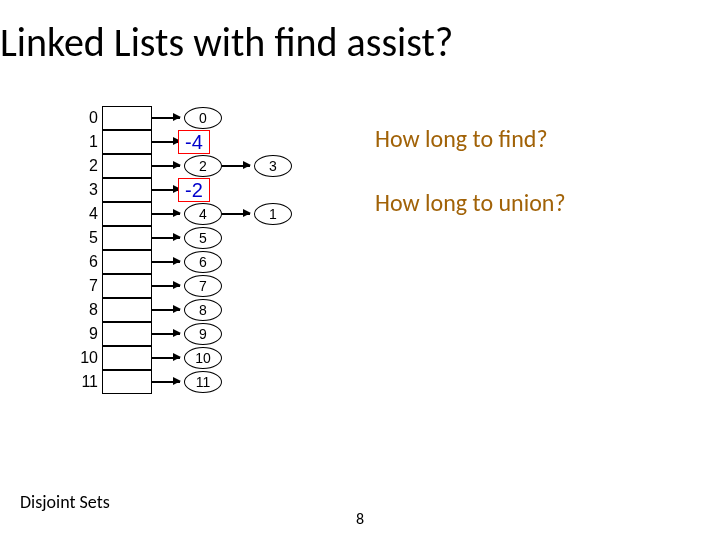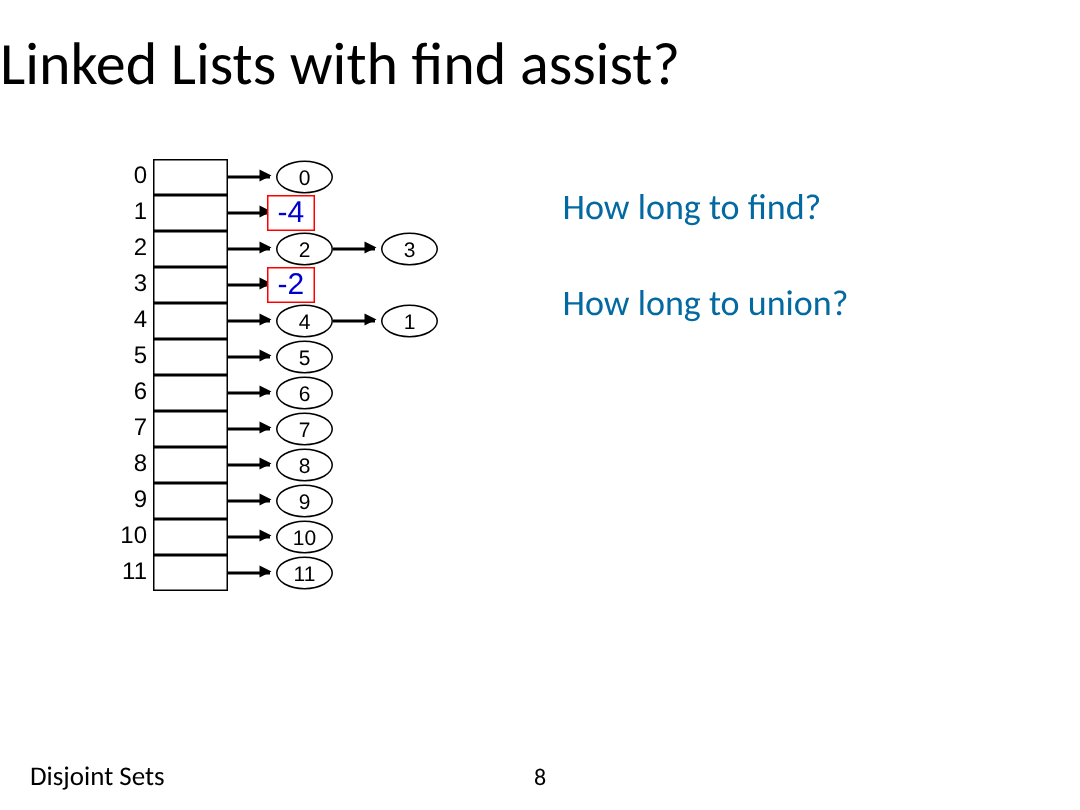--- a/index.html
+++ b/index.html
@@ -16,37 +16,37 @@
     position: absolute;
     top: 18px;
     left: 0;
     width: 100%;
     text-align: left;
     font-size: 40px;
     color: #000;
   }
   .footer-left {
     position: absolute;
-    bottom: 12px;
+    bottom: 27px;
     left: 20px;
     font-size: 18px;
     color: #000;
   }
   .page-number {
     position: absolute;
     bottom: 12px;
     left: 50%;
     transform: translateX(-50%);
     font-size: 16px;
     color: #000;
   }
   .question {
     position: absolute;
     font-size: 24px;
-    color: #0369a1;
+    color: #a16207;
   }
   .q1 { top: 124px; left: 375px; }
   .q2 { top: 188px; left: 375px; }
 
   
   .diagram {
     position: absolute;
     top: 106px;
     left: 78px;
     width: 270px;

